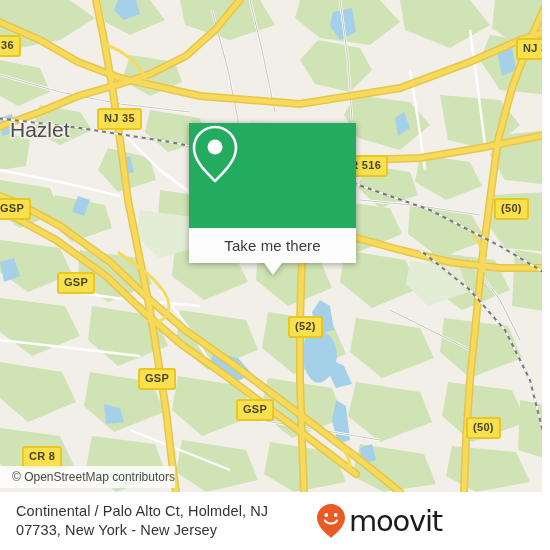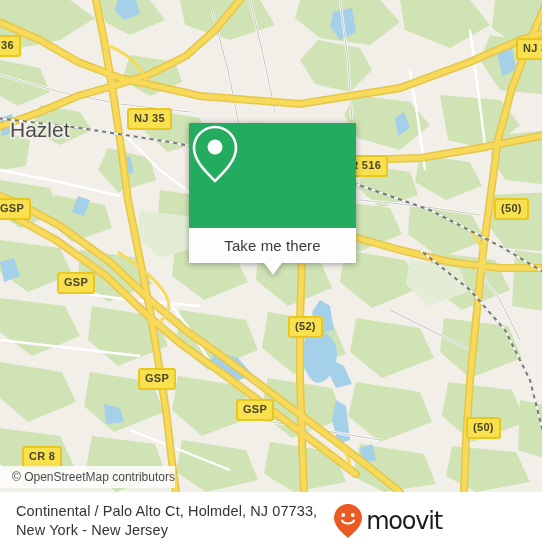--- a/index.html
+++ b/index.html
@@ -88,21 +88,21 @@
     box-sizing:border-box;padding:0 14px 0 16px;
   }
   #footer-text{
     flex:1;
     font-size:14.5px;line-height:19px;color:#333333;
     letter-spacing:.1px;
     padding-right:10px;
   }
   #brand{display:flex;align-items:center;gap:3px;}
   #brand-word{
-    font-size:24px;color:#1b1b1b;letter-spacing:-1.2px;
+    font-size:29px;color:#1b1b1b;letter-spacing:-1.2px;
     font-family:"DejaVu Sans", sans-serif;font-weight:400;
   }
 </style>
 </head>
 <body>
 
 <div id="app">
 
   <div id="map">
     <svg width="550" height="492" viewBox="0 0 550 492">
@@ -258,21 +258,21 @@
         <g>
           <path d="M-5 118 L80 128 L170 142 L260 160 L350 182 L430 210 L500 246 L550 276" stroke="#787878" stroke-width="2" fill="none"></path>
           <path d="M-5 118 L80 128 L170 142 L260 160 L350 182 L430 210 L500 246 L550 276" stroke="#ffffff" stroke-width="2" stroke-dasharray="4 4" fill="none"></path>
           <path d="M420 250 L470 290 L505 330 L530 380 L545 440 L550 492" stroke="#787878" stroke-width="2" fill="none"></path>
           <path d="M420 250 L470 290 L505 330 L530 380 L545 440 L550 492" stroke="#ffffff" stroke-width="2" stroke-dasharray="4 4" fill="none"></path>
         </g>
       </g>
     </svg>
 
     <div class="shield" style="left:-6px;top:35px">36</div>
-    <div class="shield" style="left:127px;top:108px">NJ 35</div>
+    <div class="shield" style="left:97px;top:108px">NJ 35</div>
     <div class="shield" style="left:516px;top:38px">NJ 36</div>
     <div class="shield" style="left:335px;top:155px">CR 516</div>
     <div class="shield" style="left:494px;top:198px">(50)</div>
     <div class="shield" style="left:-7px;top:198px">GSP</div>
     <div class="shield" style="left:57px;top:272px">GSP</div>
     <div class="shield" style="left:288px;top:316px">(52)</div>
     <div class="shield" style="left:138px;top:368px">GSP</div>
     <div class="shield" style="left:236px;top:399px">GSP</div>
     <div class="shield" style="left:466px;top:417px">(50)</div>
     <div class="shield" style="left:22px;top:446px">CR 8</div>

